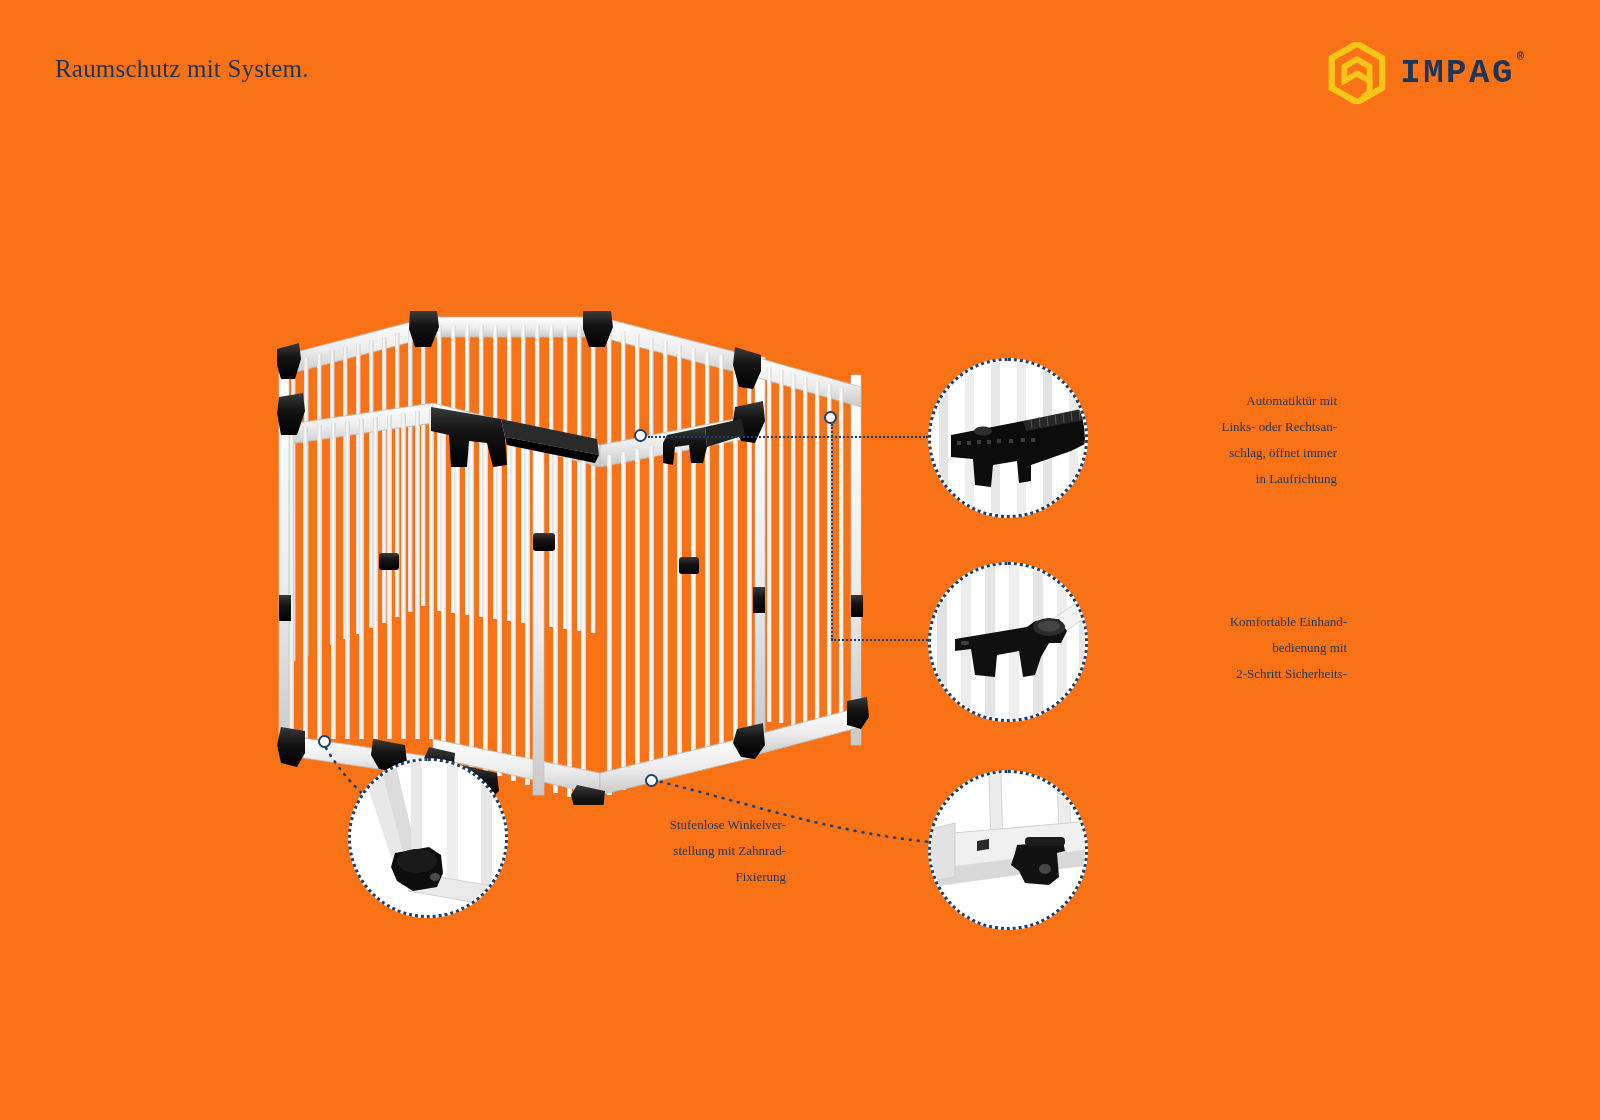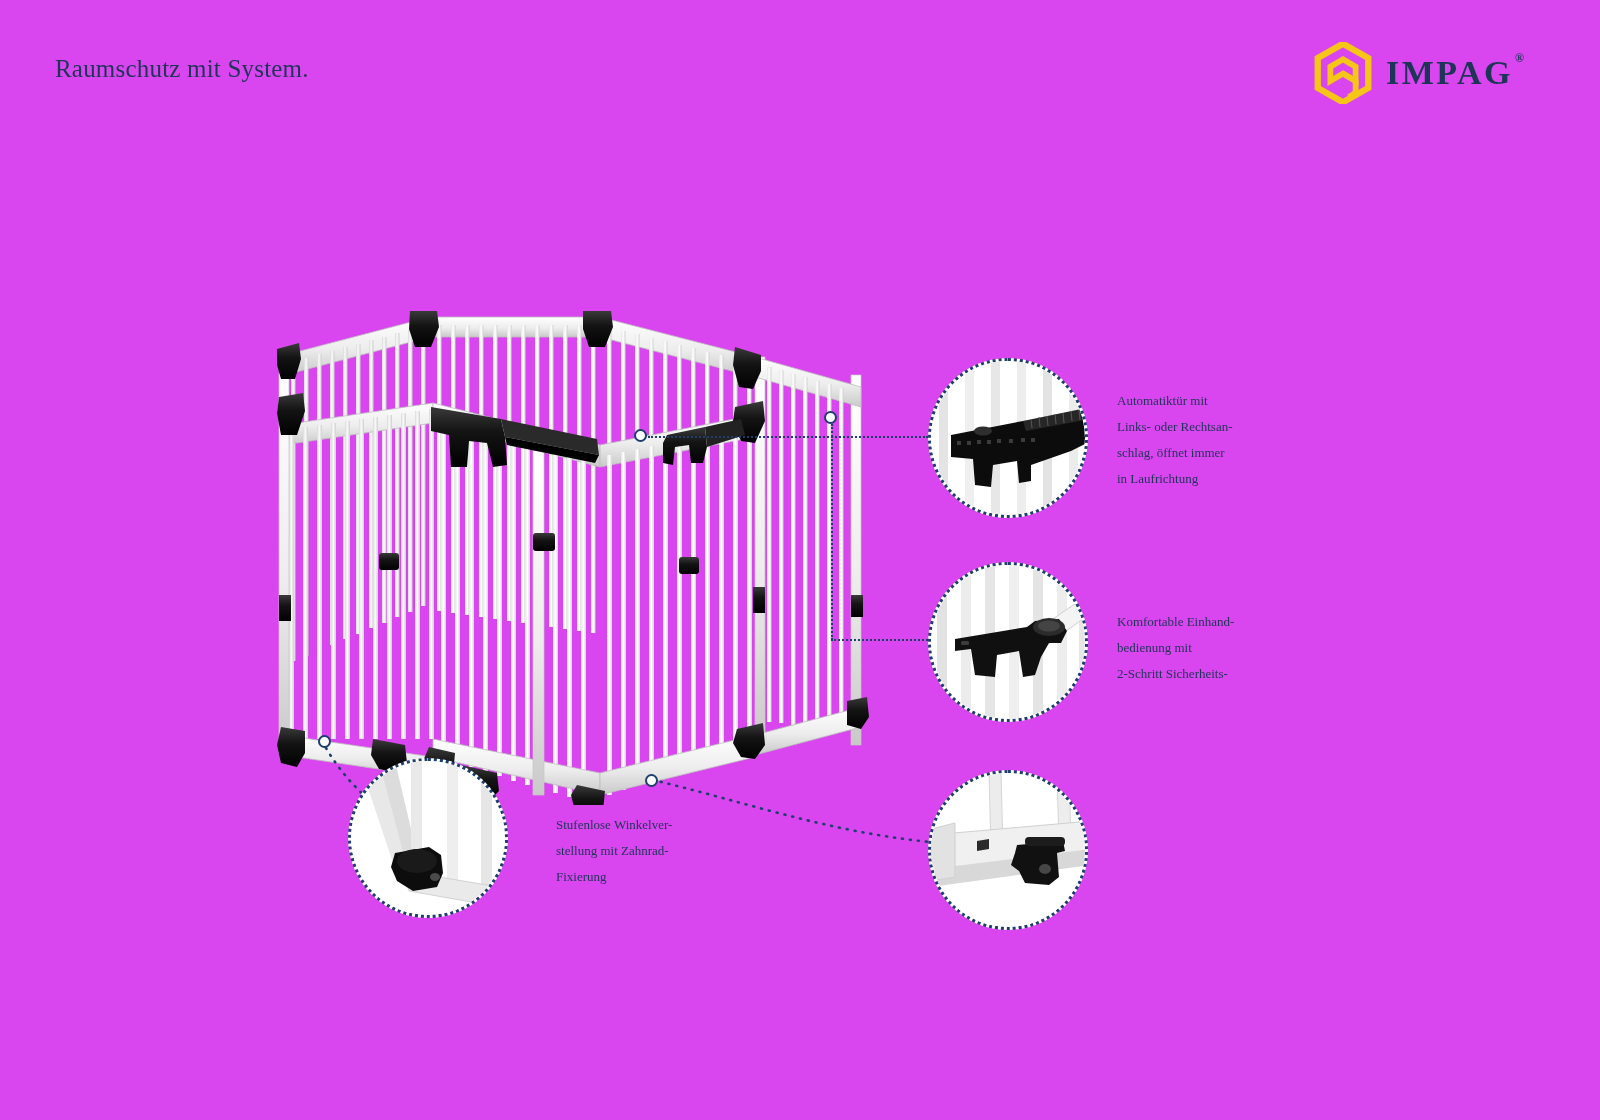--- a/index.html
+++ b/index.html
@@ -3,36 +3,36 @@
 <meta charset="utf-8">
 <style>
   html,body{margin:0;padding:0;}
   body{
     width:1600px;height:1120px;
     background:#ffffff;
     font-family:"Liberation Serif", serif;
     overflow:hidden;
     position:relative;
   }
-  #stage{position:relative;width:1600px;height:1120px;background:#d946ef;}
+  #stage{position:relative;width:1600px;height:1120px;background:#f97316;text-align:right;}
 
   
   .headline{
     position:absolute;left:55px;top:55px;
     font-family:"Liberation Serif", serif;
     font-size:25px;color:#1d3557;letter-spacing:.2px;
     white-space:nowrap;
   }
   .logo-wrap{
     position:absolute;right:78px;top:42px;
     display:flex;align-items:center;gap:14px;
   }
   .logo-mark{width:58px;height:62px;display:block;}
   .logo-text{
-    font-family:Liberation Serif, serif;
+    font-family:Liberation Mono, monospace;
     font-size:34px;letter-spacing:2.5px;color:#1d3557;font-weight:600;
     position:relative;
   }
   .logo-reg{
     font-size:12px;vertical-align:super;letter-spacing:0;
     position:relative;top:-10px;left:2px;
   }
 
   
   .callout-circle{

